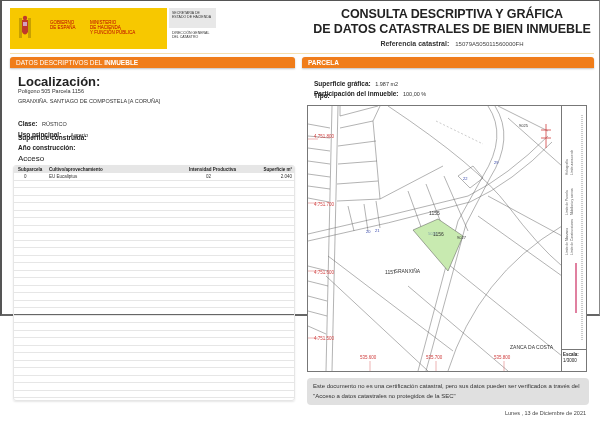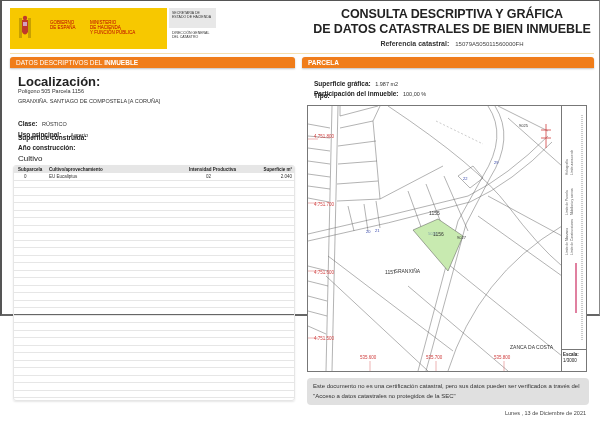--- a/index.html
+++ b/index.html
@@ -87,21 +87,21 @@
 
   <div class="row" style="left:16px; top:111px;">
     <span class="lbl">Clase:</span> <span class="val">RÚSTICO</span>
   </div>
   <div class="row" style="left:16px; top:122px;">
     <span class="lbl">Uso principal:</span>&nbsp; <span class="val">Agrario</span>
   </div>
   <div class="row lbl" style="left:16px; top:133px;">Superficie construida:</div>
   <div class="row lbl" style="left:16px; top:143px;">Año construcción:</div>
 
-  <div class="cultivo-title">Cultivo</div>
+  <div class="cultivo-title">Acceso</div>
   <div class="cult-table">
     <div class="cult-head">
       <div class="c1">Subparcela</div>
       <div class="c2">Cultivo/aprovechamiento</div>
       <div class="c3">Intensidad Productiva</div>
       <div class="c4">Superficie m²</div>
     </div>
     <div class="cult-row">
       <div class="c1">0</div>
       <div class="c2">EU Eucaliptus</div>

